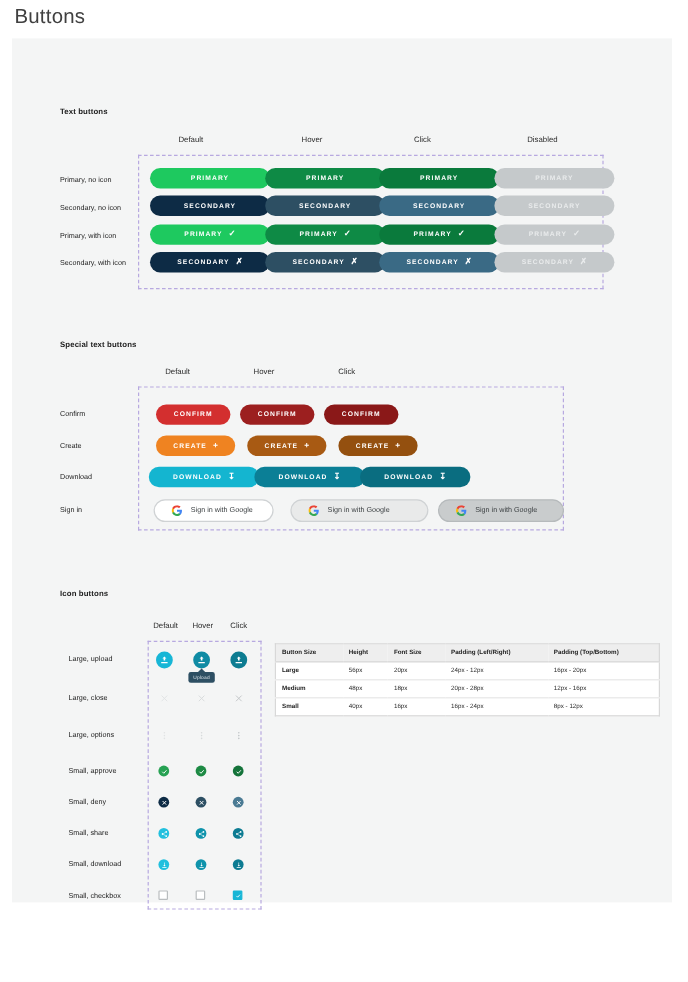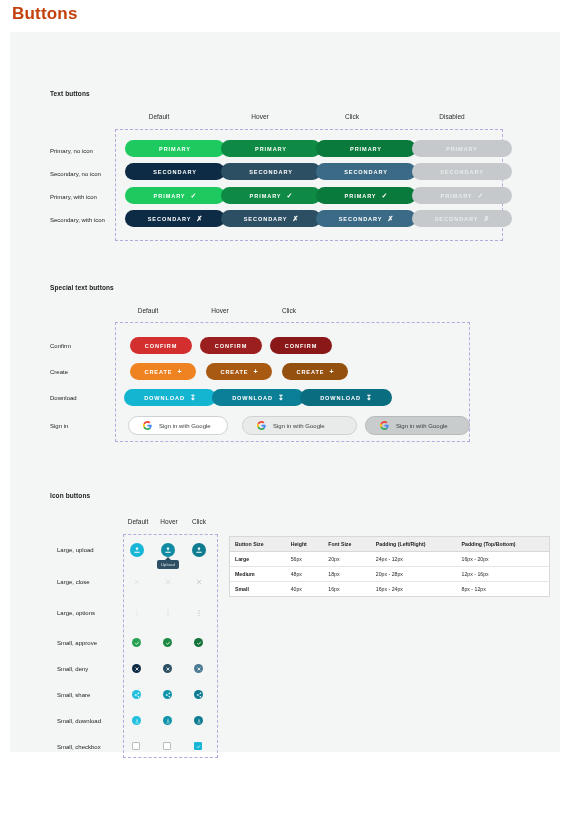--- a/index.html
+++ b/index.html
@@ -4,21 +4,21 @@
 <style>
   * { box-sizing: border-box; margin: 0; padding: 0; }
   html, body {
     width: 573px; height: 818px;
     background: #ffffff;
     font-family: "Liberation Sans", sans-serif;
     overflow: hidden;
   }
   #page-title {
     position: absolute; left: 12px; top: 4px;
-    font-size: 17px; color: #c2410c; font-weight: 700; letter-spacing: .2px;
+    font-size: 17px; color: #404040; font-weight: 400; letter-spacing: .2px;
   }
   #card {
     position: absolute; left: 10px; top: 32px;
     width: 550px; height: 720px;
     background: #f4f5f5;
   }
   .section-title {
     position: absolute; font-size: 6.5px; font-weight: bold; color: #1c1c1c;
     letter-spacing: .1px;
   }

